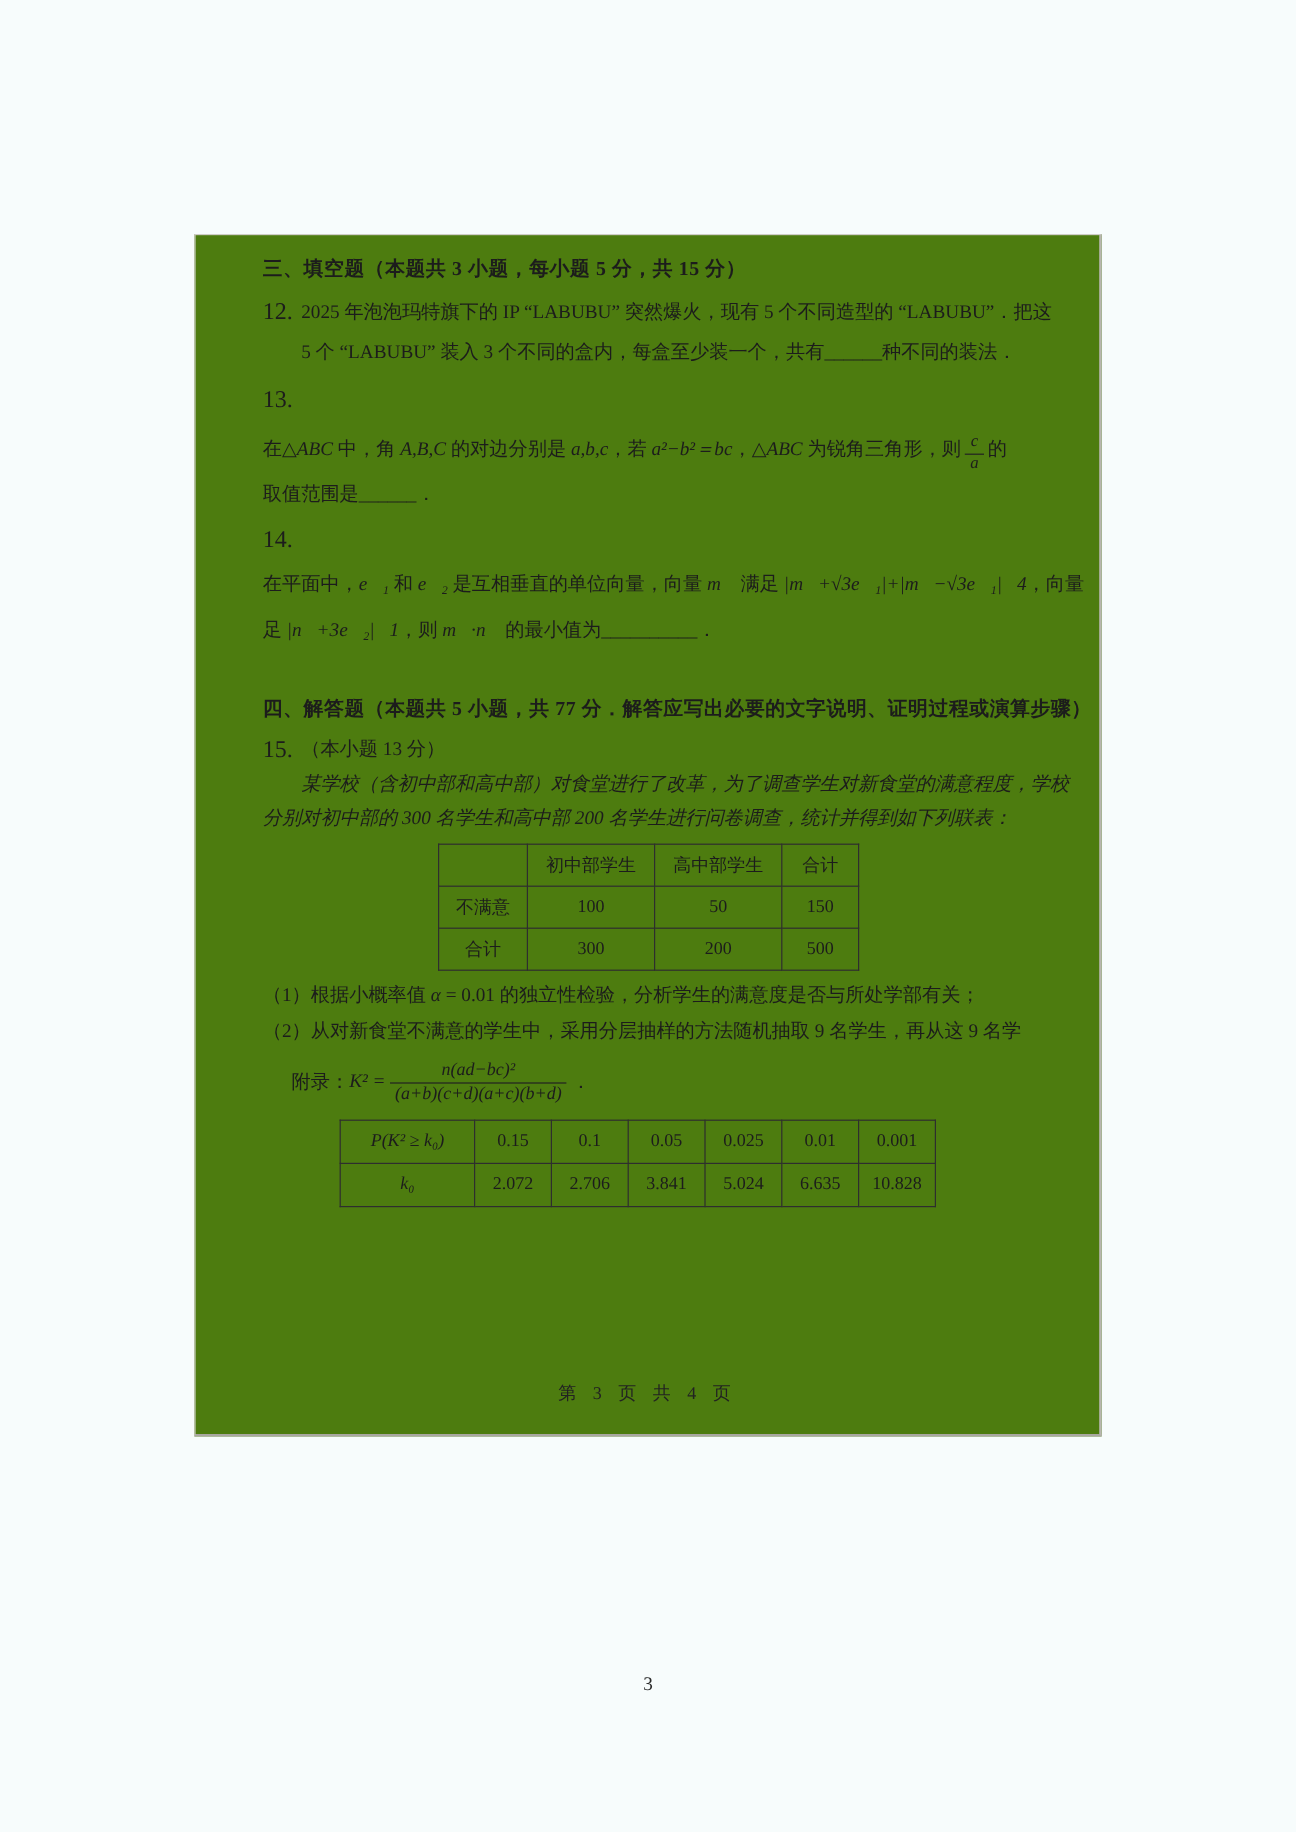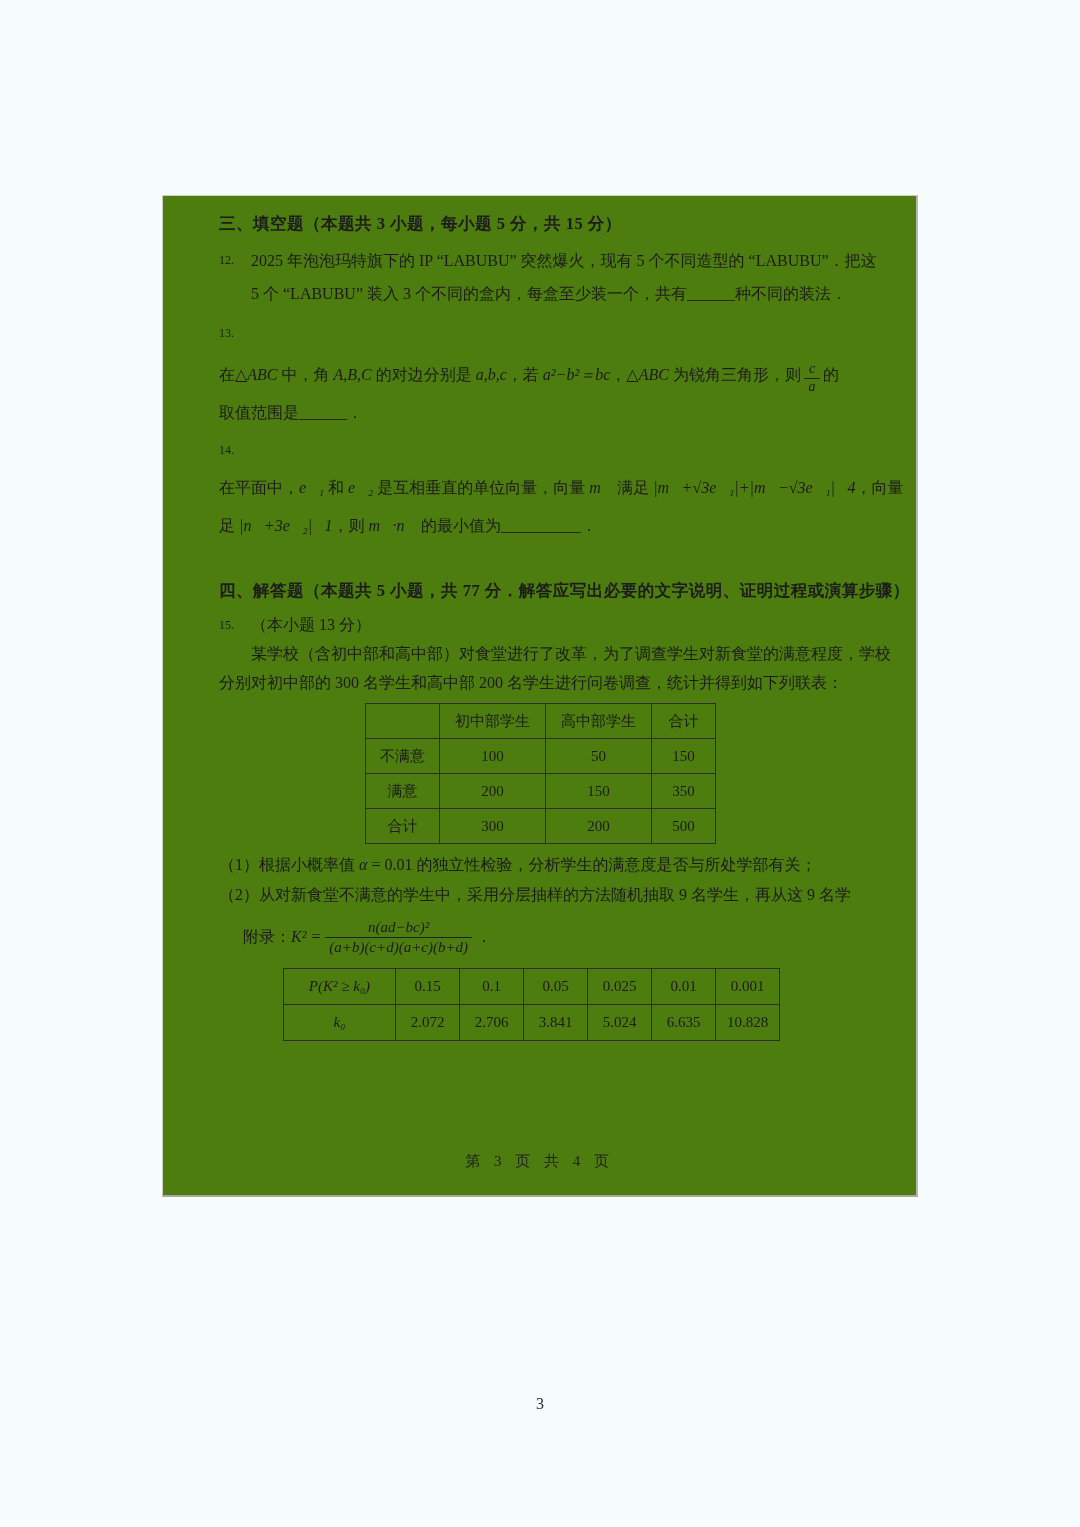--- a/index.html
+++ b/index.html
@@ -15,31 +15,31 @@
     width:756px; height:1002px;
     background:#4d7c0f;
     border:1px solid #cfcdc7;
     border-right:2px solid #b8b6b0;
     border-bottom:2px solid #a9a7a1;
     padding:16px 44px 0 56px;
     overflow:hidden;
   }
   .sec-heading { font-size:16.5px; font-weight:700; line-height:24px; white-space:nowrap; letter-spacing:0.5px; }
   .q { display:flex; align-items:flex-start; }
-  .qnum { width:32px; flex:0 0 32px; font-size:12px; line-height:33px; }
+  .qnum { width:32px; flex:0 0 32px; font-size:20px; line-height:33px; }
   .qbody { flex:1; font-size:16px; }
   .qline { line-height:33px; white-space:nowrap; }
   .qline.tall { line-height:42px; }
   .qline.v { line-height:38px; }
   .it { font-style:italic; }
   .frac { display:inline-block; vertical-align:-0.75em; text-align:center; line-height:1.2; font-size:14px; margin:0 3px; font-style:italic; }
   .frac .fnum { display:block; border-bottom:1px solid #222; padding:0 5px; }
   .frac .fden { display:block; }
   .q15head { display:flex; margin-top:8px; font-size:16px; line-height:28px; }
-  .para { font-size:16px; line-height:29px; white-space:nowrap; }
+  .para { font-size:16px; line-height:29px; white-space:nowrap;font-style:italic; }
   .indent { text-indent:2em; }
   table { border-collapse:collapse; }
   .t1 { margin:6px 0 0 146px; }
   .t1 td { border:1.5px solid #2e2e2e; text-align:center; font-size:15px; height:35px; padding:0 6px; }
   .t1 td.c0 { width:74px; } .t1 td.c1 { width:106px; } .t1 td.c2 { width:106px; } .t1 td.c3 { width:64px; }
   .item { font-size:16px; line-height:30px; white-space:nowrap; }
   .appendix { display:flex; align-items:center; margin-top:4px; padding-left:24px; font-size:16px; height:46px; }
   .bigfrac { display:inline-block; text-align:center; line-height:1.25; font-size:15px; margin:0 4px; font-style:italic; }
   .bigfrac .fnum { display:block; border-bottom:1px solid #222; padding:0 8px; }
   .bigfrac .fden { display:block; padding:0 4px; }
@@ -106,26 +106,20 @@
         <td class="c2">高中部学生</td>
         <td class="c3">合计</td>
       </tr>
       <tr>
         <td>不满意</td>
         <td>100</td>
         <td>50</td>
         <td>150</td>
       </tr>
       <tr>
-        <td>满意</td>
-        <td>200</td>
-        <td>150</td>
-        <td>350</td>
-      </tr>
-      <tr>
         <td>合计</td>
         <td>300</td>
         <td>200</td>
         <td>500</td>
       </tr>
     </tbody>
   </table>
 
   <div class="item gap6"><span>（1）根据小概率值 </span><span class="it">α</span><span> = 0.01 的独立性检验，分析学生的满意度是否与所处学部有关；</span></div>
   <div class="item">（2）从对新食堂不满意的学生中，采用分层抽样的方法随机抽取 9 名学生，再从这 9 名学</div>

